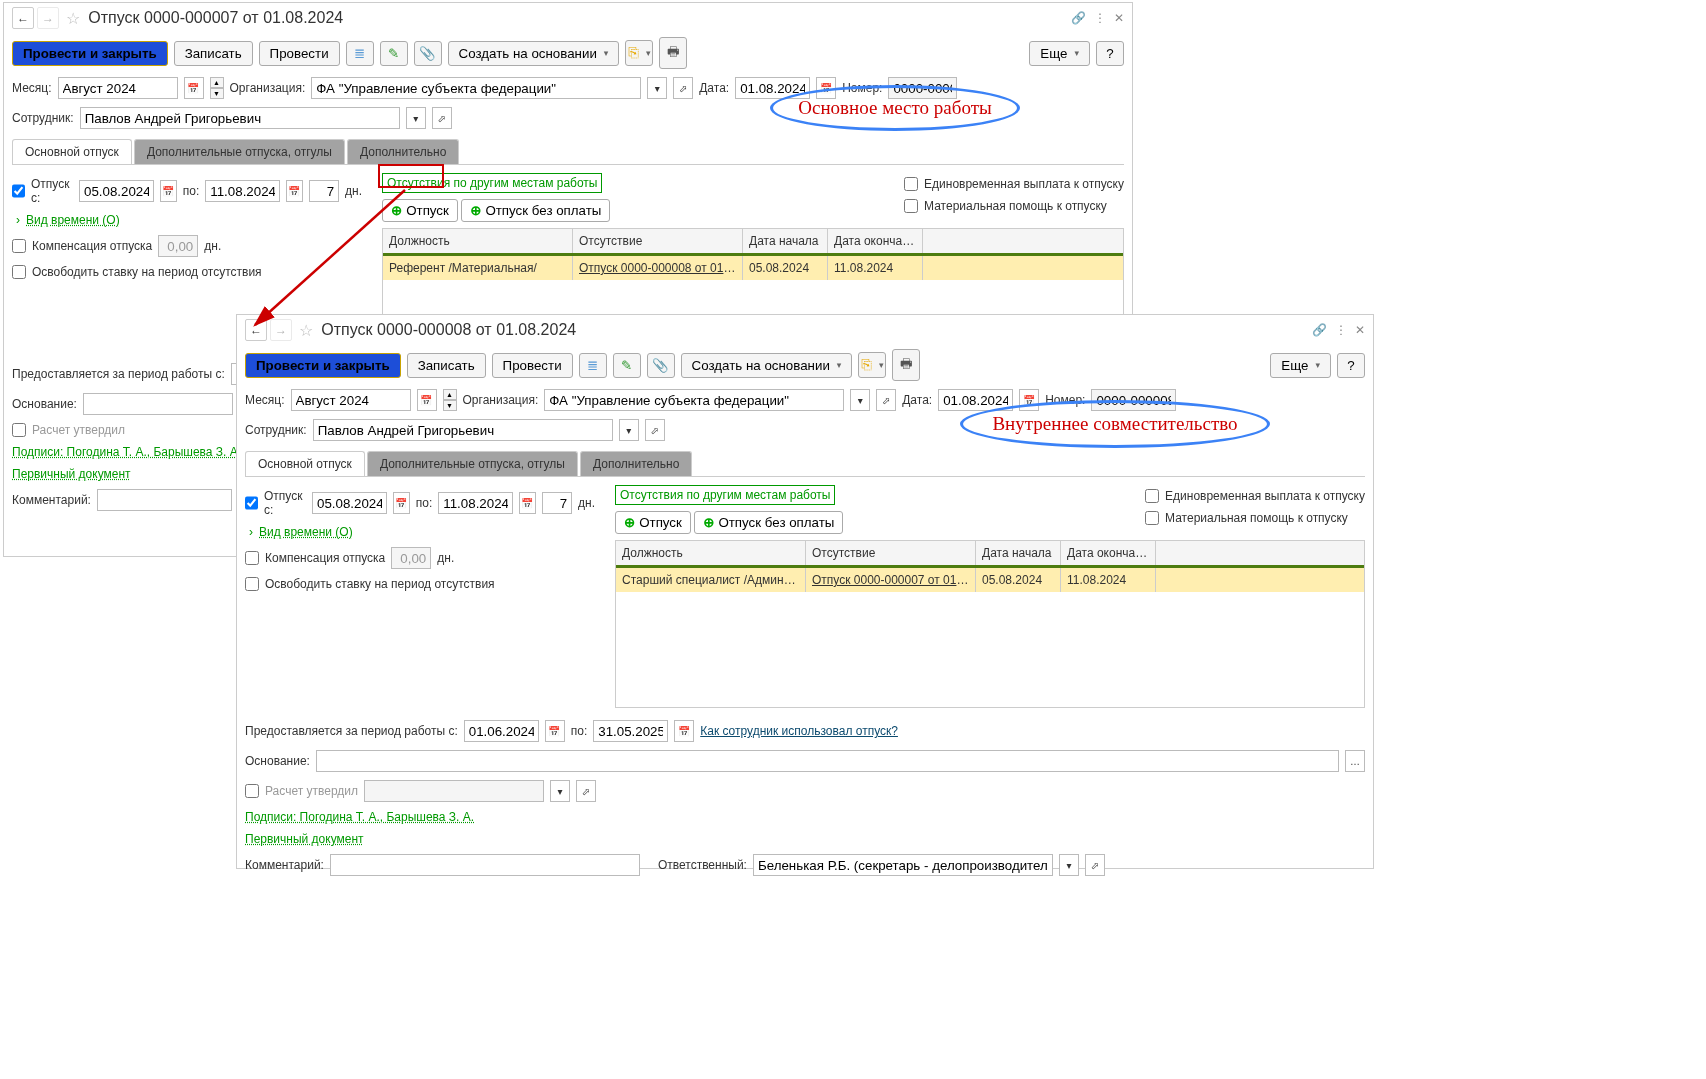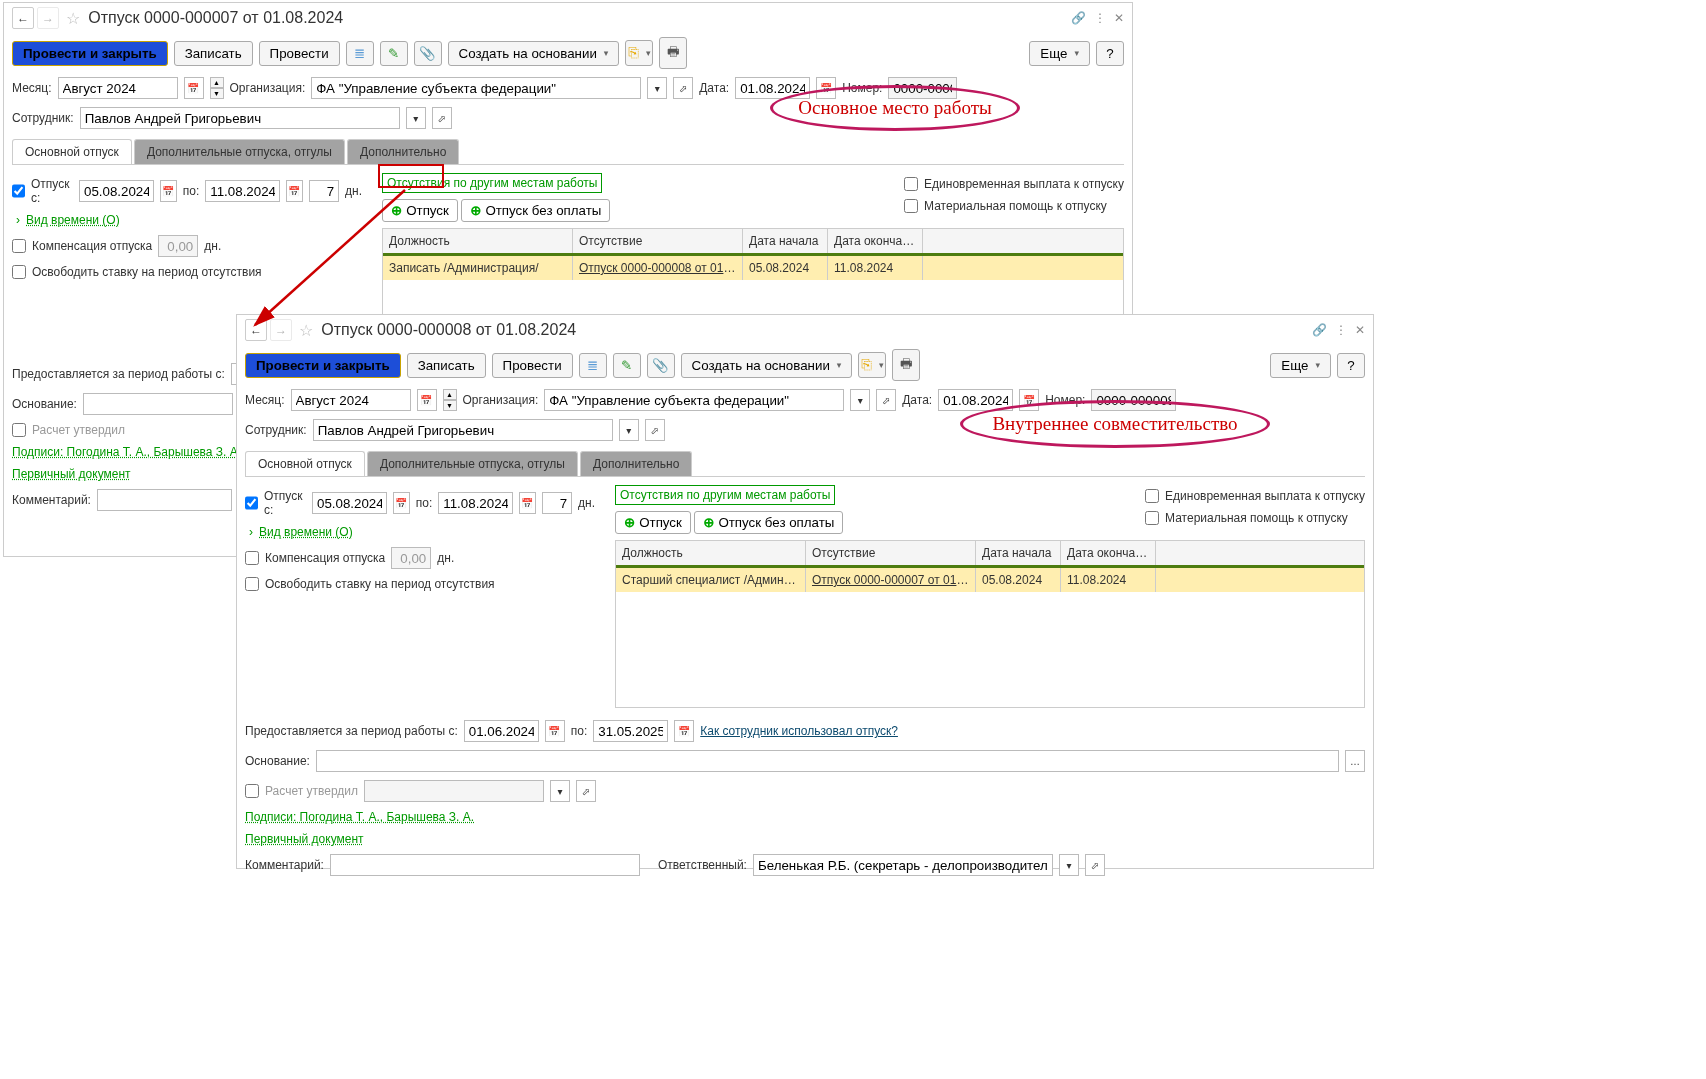--- a/index.html
+++ b/index.html
@@ -38,21 +38,21 @@
 .plus-btn { border: 1px solid #aaa; background: #fff; padding: 3px 8px; cursor: pointer; display: inline-flex; align-items: center; gap: 4px; border-radius: 3px; }
 .plus-icon { color: #0a0; font-weight: bold; }
 .table { border: 1px solid #ccc; margin-top: 6px; }
 .thead { display: flex; background: #f5f5f5; border-bottom: 3px solid #4d7c0f; }
 .th, .td { padding: 5px 6px; border-right: 1px solid #ccc; overflow: hidden; white-space: nowrap; text-overflow: ellipsis; }
 .trow { display: flex; background: #ffeeb0; }
 .link-u { color: #333; text-decoration: underline; cursor: pointer; }
 .blue-link { color: #0c4a6e; text-decoration: underline; cursor: pointer; }
 .note { color: #b8860b; margin-left: 8px; }
 .faded { color: #999; }
-.callout { position: absolute; border: 3px solid #be185d; border-radius: 50%; color: #c00; font-family: Georgia, serif; font-size: 19px; display: flex; align-items: center; justify-content: center; z-index: 10; }
+.callout { position: absolute; border: 3px solid #3b82f6; border-radius: 50%; color: #c00; font-family: Georgia, serif; font-size: 19px; display: flex; align-items: center; justify-content: center; z-index: 10; }
 .c1 { left: 770px; top: 85px; width: 250px; height: 46px; }
 .c2 { left: 960px; top: 400px; width: 310px; height: 48px; }
 .highlight-box { position: absolute; border: 2px solid #c00; z-index: 5; }
 .hb1 { left: 378px; top: 164px; width: 66px; height: 24px; }
 .arrow-svg { position: absolute; left: 200px; top: 185px; z-index: 3; pointer-events: none; }
 .i-doc { color: #5b9bd5; }
 .i-pencil { color: #339933; }
 .i-clip { color: #777; }
 .i-copy { color: #e6a800; }
 .i-print { color: #555; }
@@ -175,21 +175,21 @@
         </div>
       </div>
       <div class="table">
         <div class="thead">
           <div class="th" style="width:190px">Должность</div>
           <div class="th" style="width:170px">Отсутствие</div>
           <div class="th" style="width:85px">Дата начала</div>
           <div class="th" style="width:95px">Дата окончания</div>
         </div>
         <div class="trow">
-          <div class="td" style="width:190px">Записать /Администрация/</div>
+          <div class="td" style="width:190px">Референт /Материальная/</div>
           <div class="td link-u" style="width:170px">Отпуск 0000-000008 от 01.08....</div>
           <div class="td" style="width:85px">05.08.2024</div>
           <div class="td" style="width:95px">11.08.2024</div>
         </div>
         <div style="height:70px"></div>
       </div>
     </div>
   </div>
   <div class="formrow">
     <span class="label">Предоставляется за период работы с:</span>

